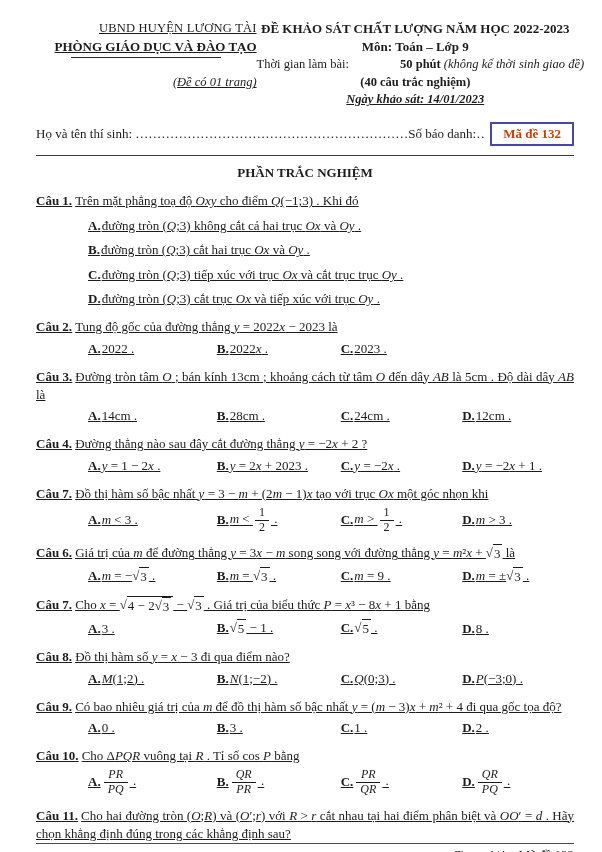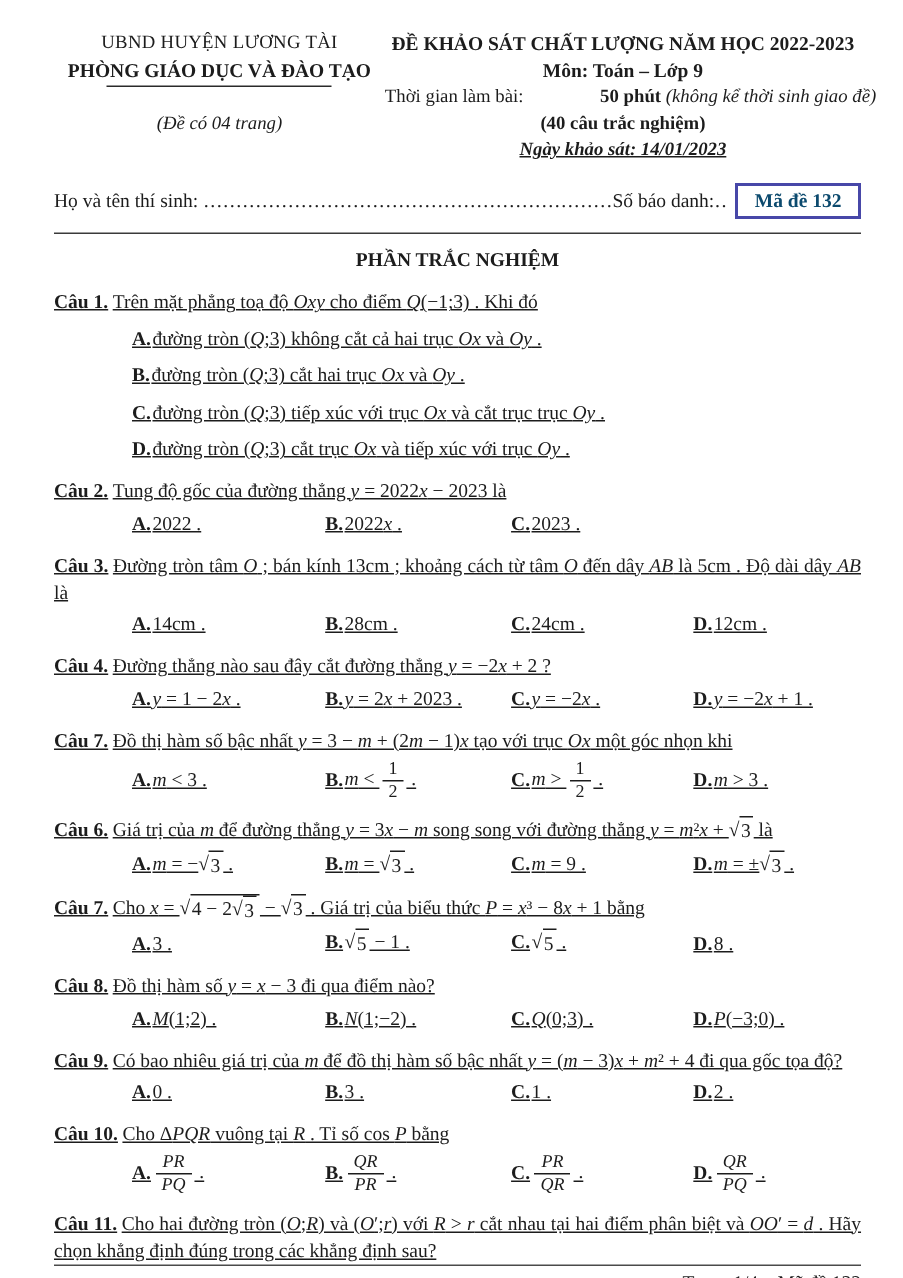--- a/index.html
+++ b/index.html
@@ -5,21 +5,21 @@
   html,body{margin:0;padding:0;background:#e8e8e8;}
   .page{
     position:relative;width:602px;height:852px;box-sizing:border-box;
     margin:0 auto;background:#ffffff;color:#1c1c1c;
     font-family:"Liberation Serif","DejaVu Serif",serif;font-size:13px;
     padding:20px 28px 10px 36px;overflow:hidden;
     display:flex;flex-direction:column;
   }
   
   .hdr{display:flex;align-items:flex-start;}
-  .hdr-left{width:41%;text-align:center;line-height:1.35;}
+  .hdr-left{width:41%;text-align:right;line-height:1.35;text-decoration:underline;}
   .hdr-right{width:59%;text-align:center;line-height:1.4;}
   .hl1{font-size:12.5px;letter-spacing:.2px;}
   .hl2{font-weight:bold;font-size:13px;margin-top:1px;}
   .hl-underline{width:150px;border-bottom:1.2px solid #2a2a2a;margin:2px auto 0;}
   .hl3{font-style:italic;margin-top:16px;font-size:12.5px;}
   .hr1{font-weight:bold;font-size:13px;white-space:nowrap;}
   .hr2{font-weight:bold;font-size:13px;}
   .hr3{font-size:12.5px;white-space:nowrap;}
   .hr3 .b{font-weight:bold;margin-left:48px;}
   .hr3 .it{font-style:italic;}
@@ -62,34 +62,34 @@
 </head>
 <body>
 
 <div class="page">
 
   <div class="hdr">
     <div class="hdr-left">
       <div class="hl1">UBND HUYỆN LƯƠNG TÀI</div>
       <div class="hl2">PHÒNG GIÁO DỤC VÀ ĐÀO TẠO</div>
       <div class="hl-underline"></div>
-      <div class="hl3">(Đề có 04 trang)</div>
+      <div class="hl3">(Đề có 01 trang)</div>
     </div>
     <div class="hdr-right">
       <div class="hr1">ĐỀ KHẢO SÁT CHẤT LƯỢNG NĂM HỌC 2022-2023</div>
       <div class="hr2">Môn: Toán – Lớp 9</div>
       <div class="hr3"><span>Thời gian làm bài: </span><span class="b">50 phút</span><span class="it"> (không kể thời sinh giao đề)</span></div>
       <div class="hr4">(40 câu trắc nghiệm)</div>
       <div class="hr5">Ngày khảo sát: 14/01/2023</div>
     </div>
   </div>
 
   <div class="cand">
     <span class="cand-text">Họ và tên thí sinh: ………………………………………………………Số báo danh:………………</span>
-    <span class="code-box" style="color: #0c4a6e; border-color: rgb(71, 71, 168);">Mã đề 132</span>
+    <span class="code-box" style="color: #c2410c; border-color: rgb(71, 71, 168);">Mã đề 132</span>
   </div>
 
   <div class="rule"></div>
 
   <div class="sec-title">PHẦN TRẮC NGHIỆM</div>
 
   <div class="qs">
       <div class="q">
         <p class="stem"><b>Câu 1.</b>Trên mặt phẳng toạ độ <span class="i">Oxy</span> cho điểm <span class="i">Q</span>(−1;3) . Khi đó</p>
         <div class="opts stack">

